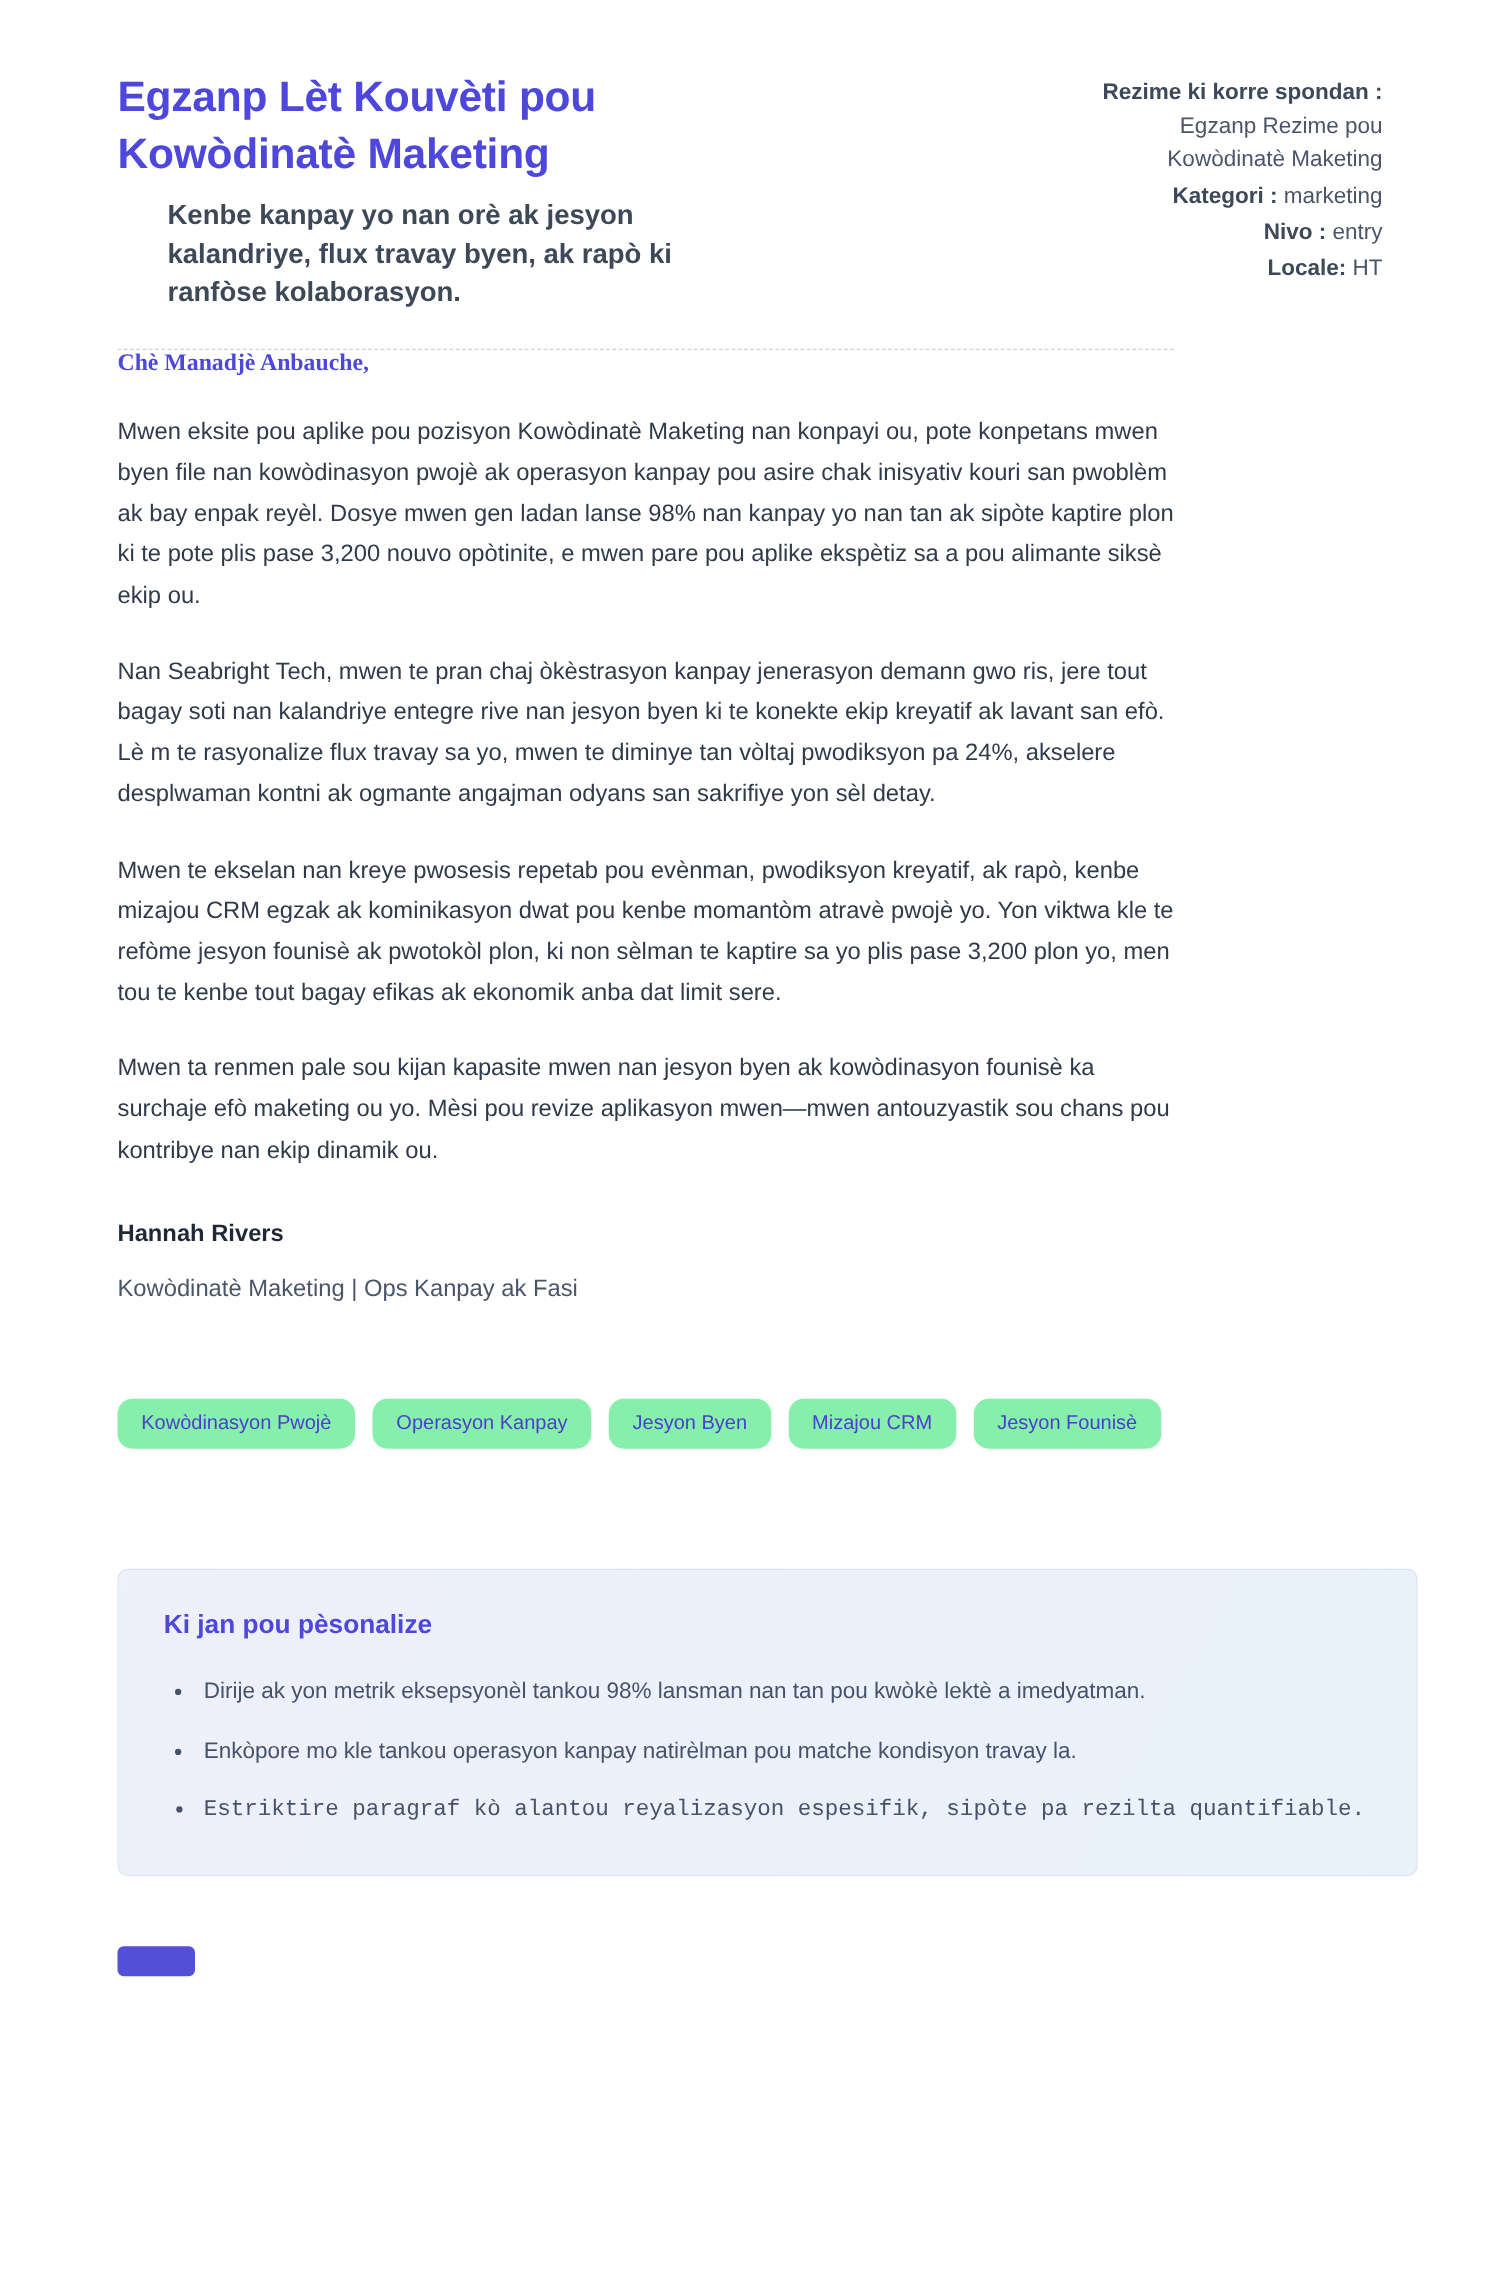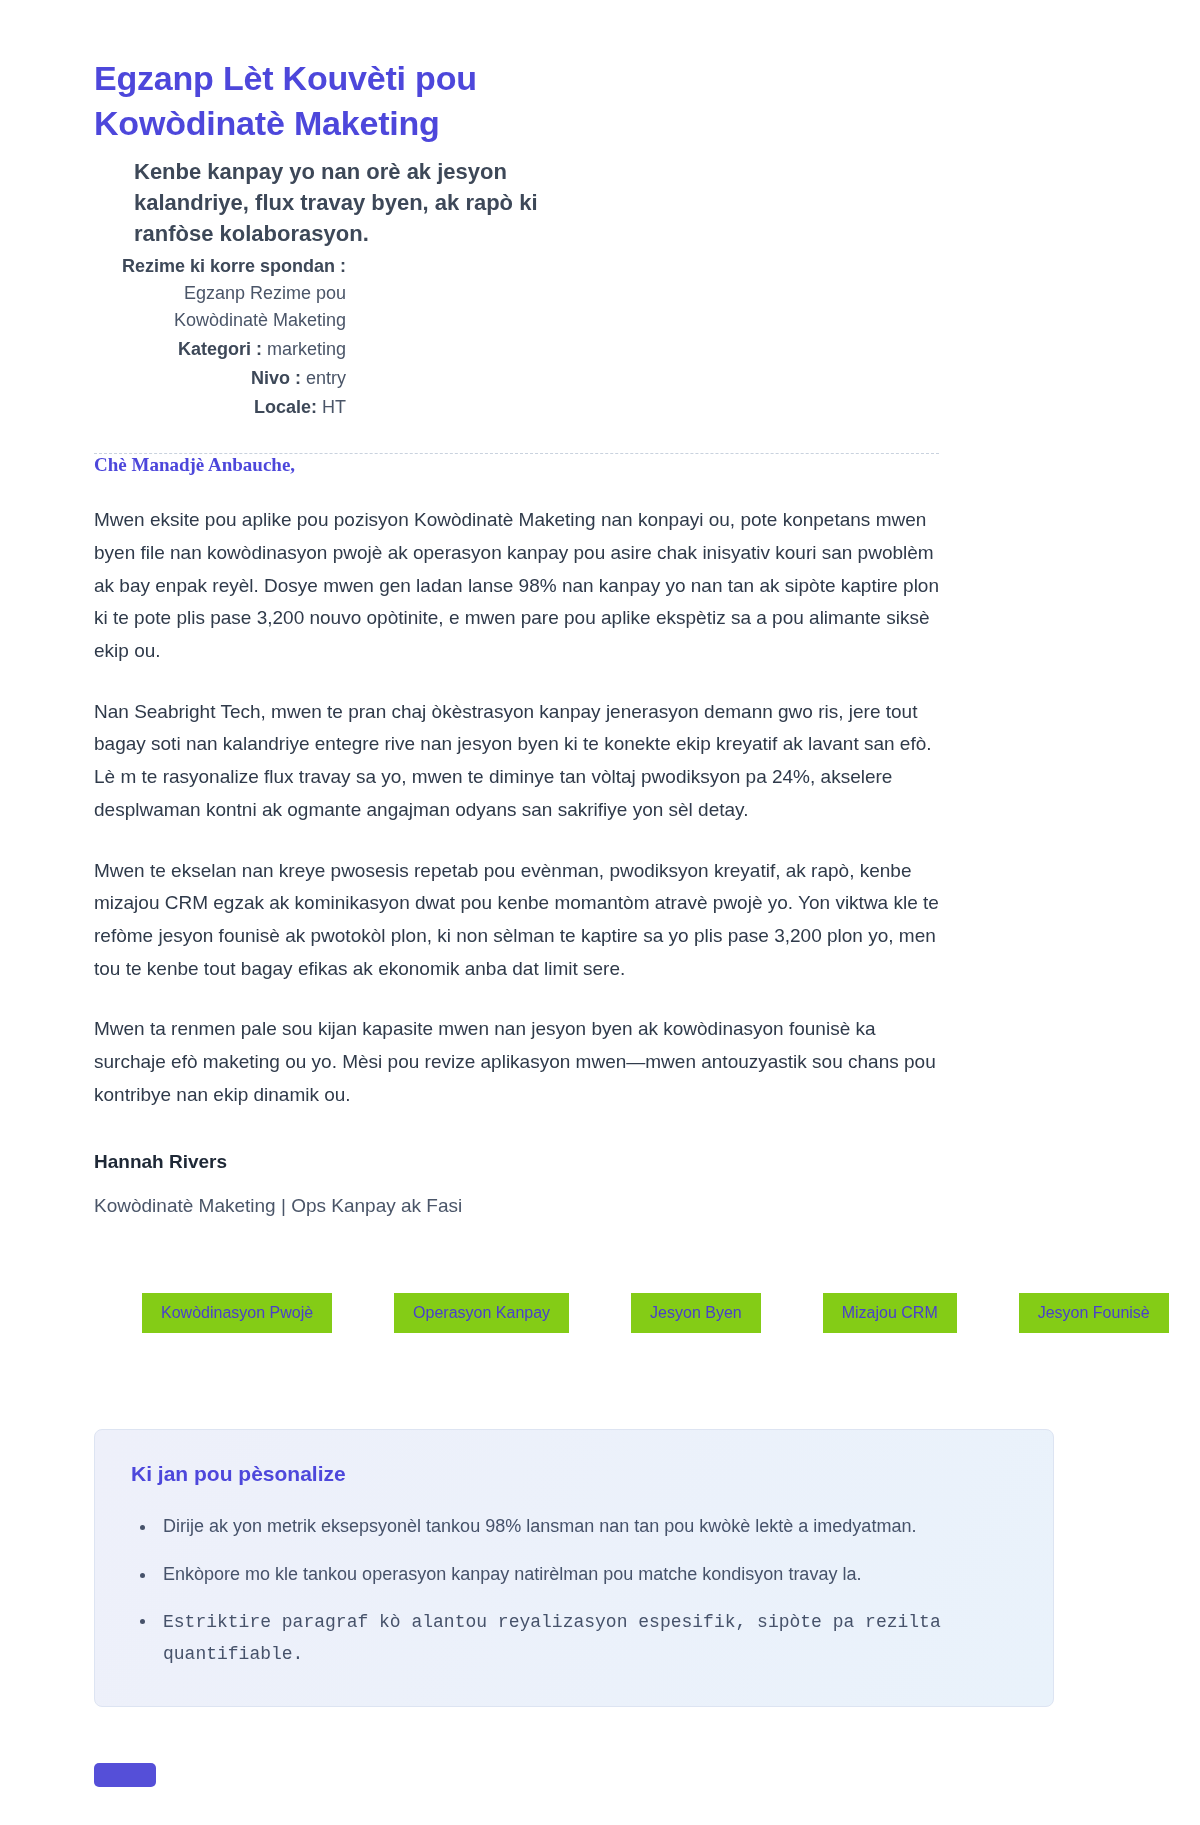--- a/index.html
+++ b/index.html
@@ -11,21 +11,21 @@
     font-family: "Liberation Sans", sans-serif;
     color: #2f3a4a;
   }
   .page {
     width: 1012px;
     margin-left: 94px;
     padding-top: 56px;
   }
 
   
-  .header { display: flex; justify-content: space-between; align-items: flex-start; flex-direction: column; }
+  .header { display: flex; justify-content: space-between; align-items: flex-start; }
   .header-left { width: 520px; }
   .page-title {
     font-size: 34px;
     line-height: 1.32;
     font-weight: 700;
     color: #4d47db;
     letter-spacing: -0.2px;
   }
   .page-subtitle {
     margin-top: 10px;
@@ -75,34 +75,33 @@
   .sig-title {
     margin-top: 22px;
     font-size: 19px;
     color: #4a5568;
   }
 
   
   .tags { margin-top: 76px; display: flex; gap: 14px; }
   .tag-pill {
     display: inline-block;
-    background: #84cc16;
+    background: #86efac;
     color: #4a40cb;
     font-size: 16px;
     padding: 11px 19px;
-    border-radius: 0;
+    border-radius: 12px;
     white-space: nowrap;
     cursor: pointer;
-    margin-left: 48px;
   }
 
   
   .callout {
     margin-top: 96px;
-    width: 960px;
+    width: 1040px;
     background: linear-gradient(120deg, #eef0fa 0%, #e9f2fb 100%);
     border: 1px solid #dde4f2;
     border-radius: 8px;
     padding: 32px 36px 36px 36px;
   }
   .callout-title {
     font-size: 21px;
     font-weight: 700;
     color: #4d47db;
   }

